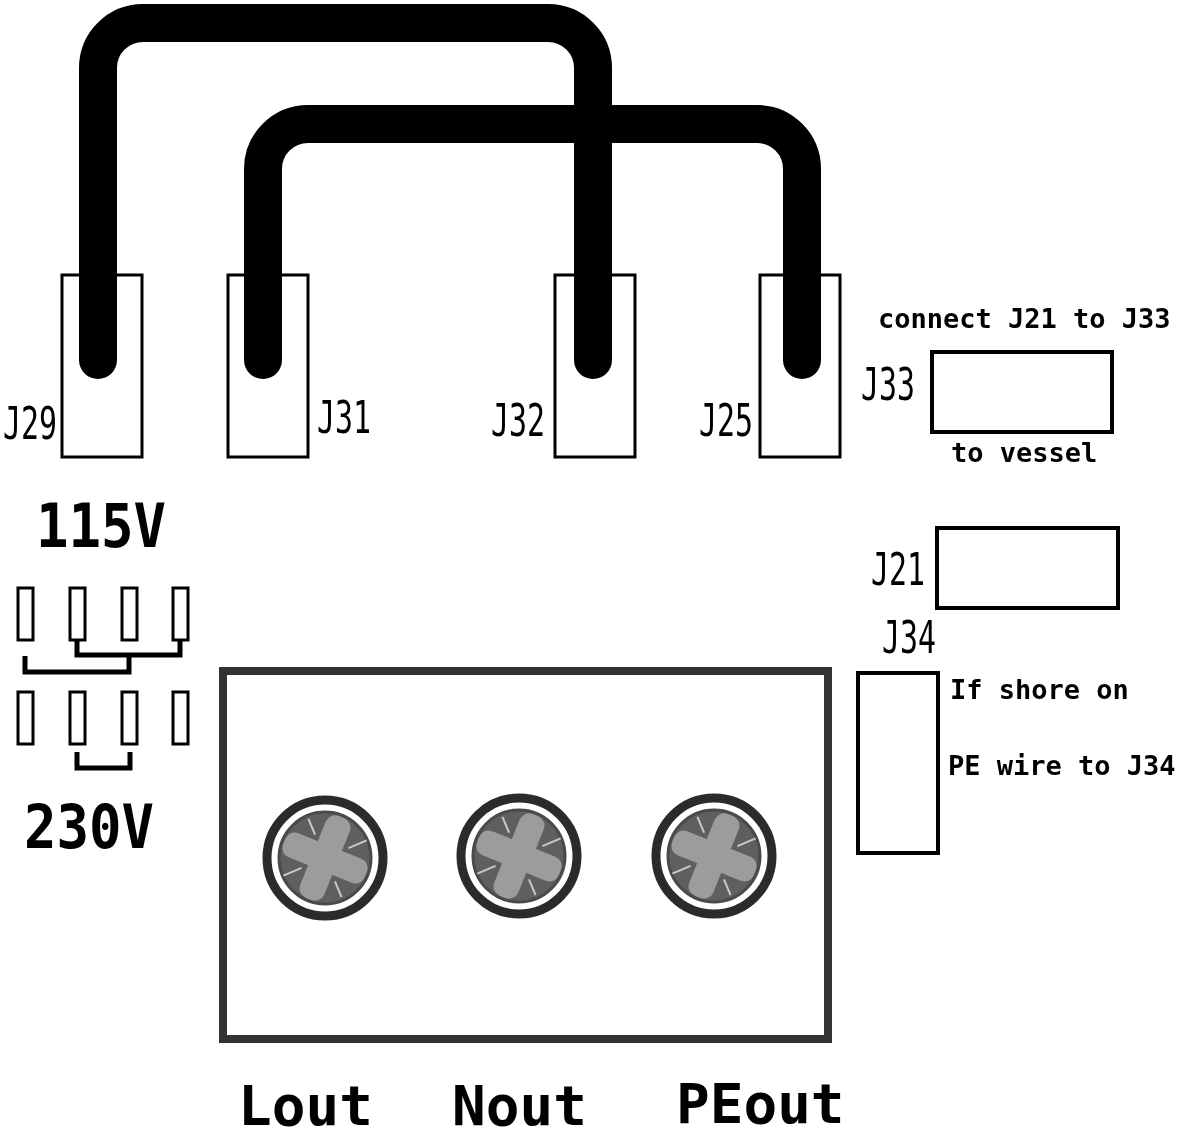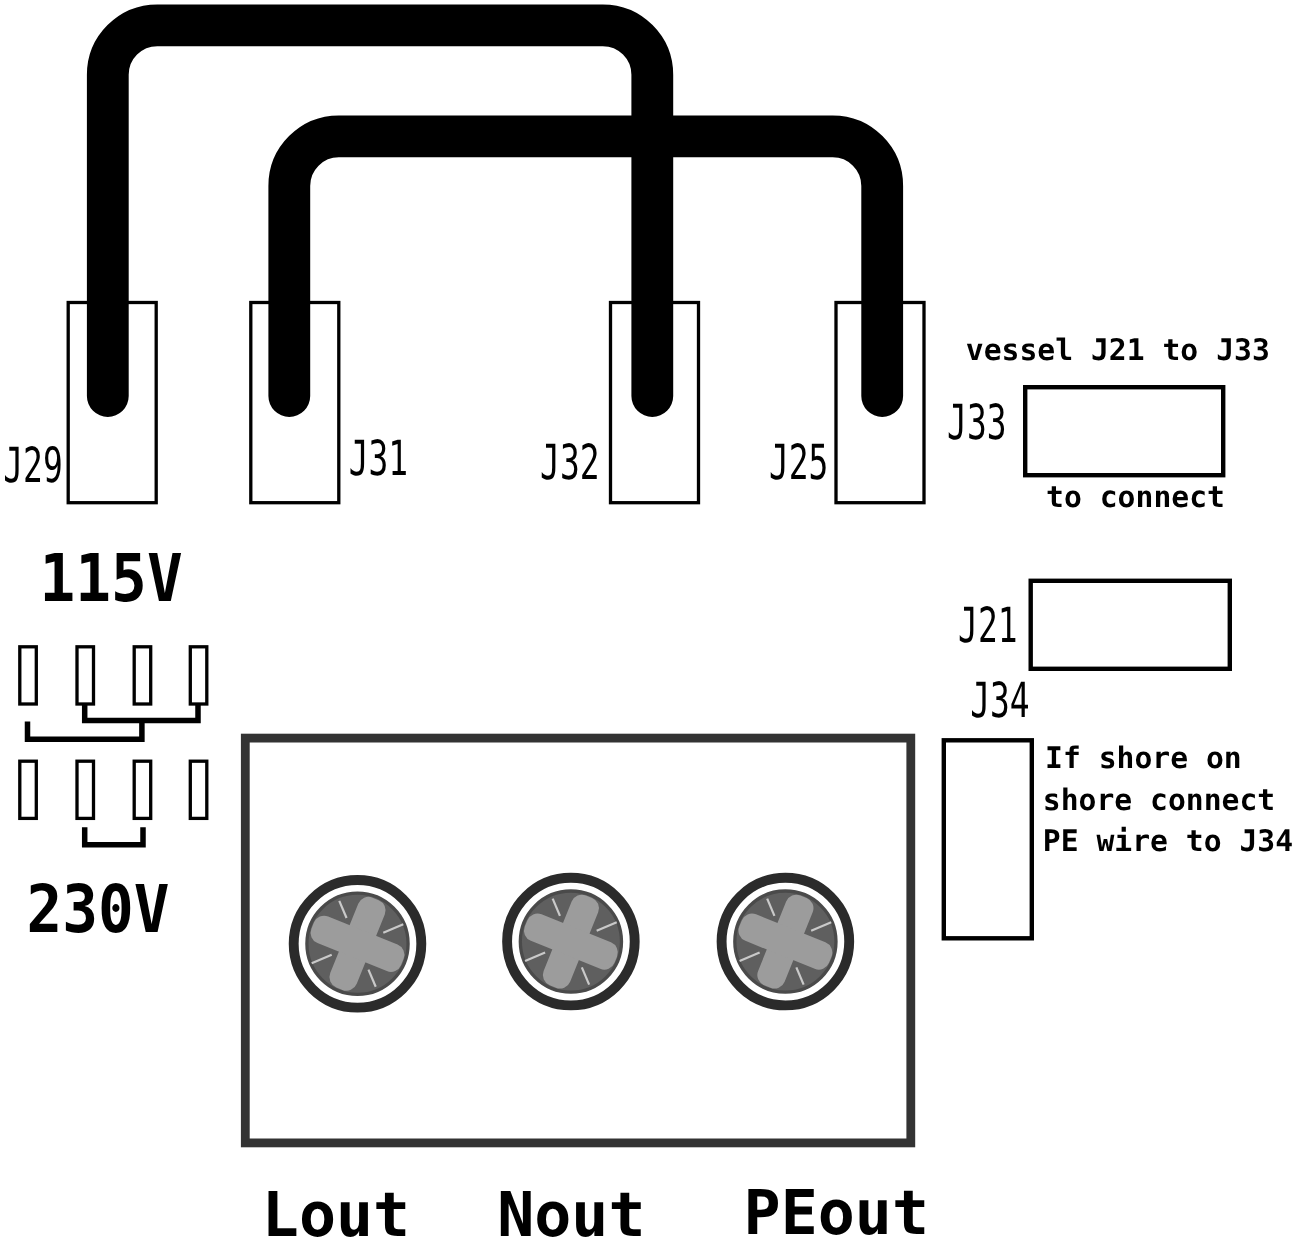--- a/index.html
+++ b/index.html
@@ -138,23 +138,22 @@
   <div class="t jlabel" style="left:491px;top:399px;">J32</div>
   <div class="t jlabel" style="left:699px;top:399px;">J25</div>
   <div class="t jlabel" style="left:861px;top:363px;">J33</div>
   <div class="t jlabel" style="left:871px;top:548px;">J21</div>
   <div class="t jlabel" style="left:882px;top:616px;">J34</div>
 
   <div class="t volt" style="left:36px;top:498px;">115V</div>
   <div class="t volt" style="left:24px;top:799px;">230V</div>
 
 
-  <div class="t note" style="left:878px;top:300px;">vessel J21 to J33</div>
-  <div class="t note" style="left:951px;top:434px;">to connect</div>
+  <div class="t note" style="left:878px;top:300px;">connect J21 to J33</div>
+  <div class="t note" style="left:951px;top:434px;">to vessel</div>
   <div class="t note" style="left:950px;top:671px;">If shore on</div>
-  <div class="t note" style="left:948px;top:709px;">shore connect</div>
   <div class="t note" style="left:948px;top:747px;text-align:center;">PE wire to J34</div>
 
   <div class="t term" style="left:238px;top:1080px;">Lout</div>
   <div class="t term" style="left:452px;top:1080px;">Nout</div>
   <div class="t term" style="left:676px;top:1078px;">PEout</div>
 
 </div>
 
 </body></html>

